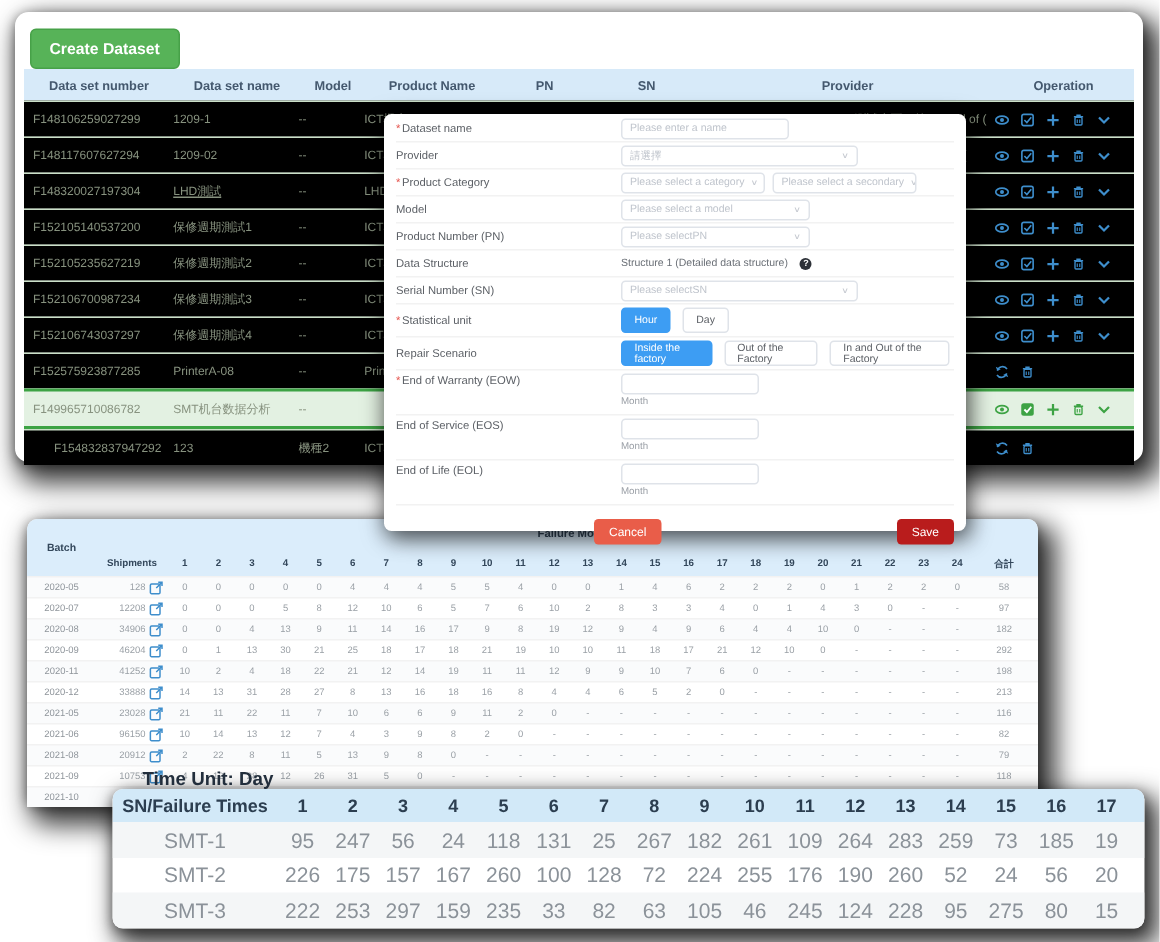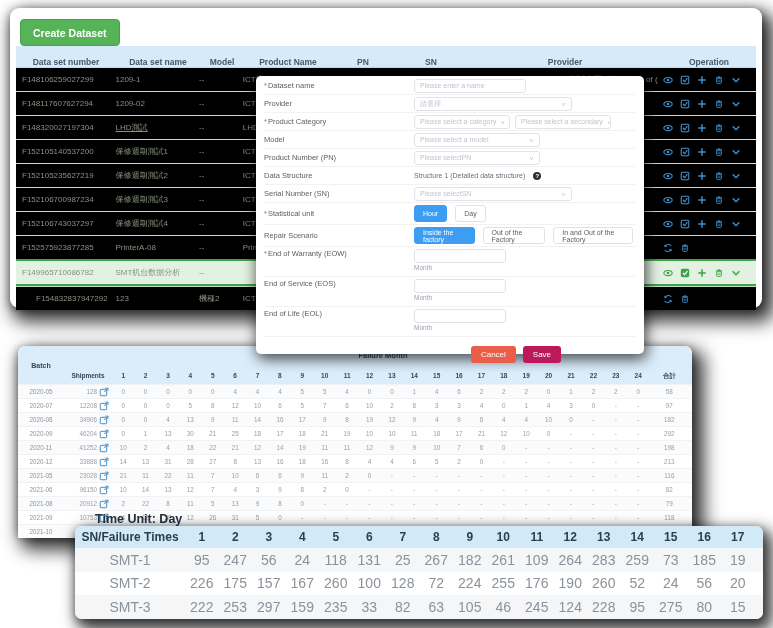--- a/index.html
+++ b/index.html
@@ -6,21 +6,21 @@
     font-family:"Liberation Sans",sans-serif;overflow:hidden;position:relative}
   .panel{position:absolute;background:#fff;border-radius:9px;
     box-shadow:0 2px 8px rgba(0,0,0,.45),7px 9px 18px 5px rgba(0,0,0,.78)}
 
   
   #top-panel{left:10px;top:8px;width:752px;height:300px;z-index:10}
   #create-btn{position:absolute;left:10px;top:11px;height:25px;padding:0 12px;
     background:#57b358;border:1px solid #47a148;border-radius:4px;color:#fff;
     font-size:10.5px;font-weight:bold;display:flex;align-items:center;cursor:pointer}
   #dataset-table{position:absolute;left:6px;top:38px;width:740px}
-  .t-head{display:flex;background:#d7eaf9;height:21px;align-items:flex-end}
+  .t-head{display:flex;background:#d7eaf9;height:21px;align-items:center}
   .th{font-size:8.5px;font-weight:bold;color:#44586e;text-align:center;overflow:hidden;white-space:nowrap}
   .t-row{display:flex;height:23px;align-items:center;background:#000000;
     border-top:1px solid #cadfc8;font-size:8px;color:#87927f}
   .t-row.hl{background:#e3f1e2;border-top:2px solid #3da344;border-bottom:2px solid #3da344}
   .td{overflow:hidden;white-space:nowrap;box-sizing:border-box}
   .td-num{padding-left:6px}
   .td-prov{text-align:right;padding-right:14px}
   .ops{display:flex;gap:7px;align-items:center;padding-left:4px}
   .opi{display:inline-flex;cursor:pointer;line-height:0}
 
@@ -40,25 +40,25 @@
   .m-select{justify-content:space-between;cursor:pointer}
   .caret{color:#c6cad1;font-size:7px;transform:scaleY(.75);margin-left:4px}
   .m-text{font-size:7px;color:#6a6f76;display:flex;align-items:center}
   .info-dot{width:8px;height:8px;border-radius:50%;background:#2d3138;color:#fff;font-size:6px;
     display:inline-flex;align-items:center;justify-content:center;margin-left:3px;font-weight:bold}
   .seg{height:15px;padding:0 8px;font-size:7px;border:1px solid #dfe3e9;background:#fff;
     color:#5c6066;display:inline-flex;align-items:center;cursor:pointer;margin-right:3px;border-radius:3px}
   .seg.active{background:#3d9df3;border-color:#3d9df3;color:#fff}
   .m-col{display:flex;flex-direction:column}
   .m-helper{font-size:6.5px;color:#9a9fa6;margin-top:1px}
-  .m-footer{display:flex;gap:7px;justify-content:center;padding:9px 0 0 132px}
+  .m-footer{display:flex;gap:7px;justify-content:space-between;padding:9px 0 0 132px}
   .m-btn{border:none;border-radius:3px;color:#fff;font-size:8px;padding:4px 10px;cursor:pointer;
     font-family:"Liberation Sans",sans-serif}
   .m-btn.cancel{background:#e95d49}
-  .m-btn.save{background:#be185d}
+  .m-btn.save{background:#b91c1c}
 
   
   #failure-panel{left:18px;top:346px;width:674px;height:190px;z-index:15;border-radius:7px}
   .f-header{position:relative;background:#dbedfb;height:38px;border-radius:7px 7px 0 0}
   .f-title{position:absolute;left:100px;top:5px;width:530px;text-align:center;
     font-size:7.5px;font-weight:bold;color:#33475b}
   .f-batch{position:absolute;left:0;top:0;width:46px;height:38px;display:flex;align-items:center;
     justify-content:center;font-size:7px;font-weight:bold;color:#33475b}
   .f-cols{position:absolute;left:46px;bottom:3px;right:0;display:flex;font-size:6.5px;
     font-weight:bold;color:#33475b}

